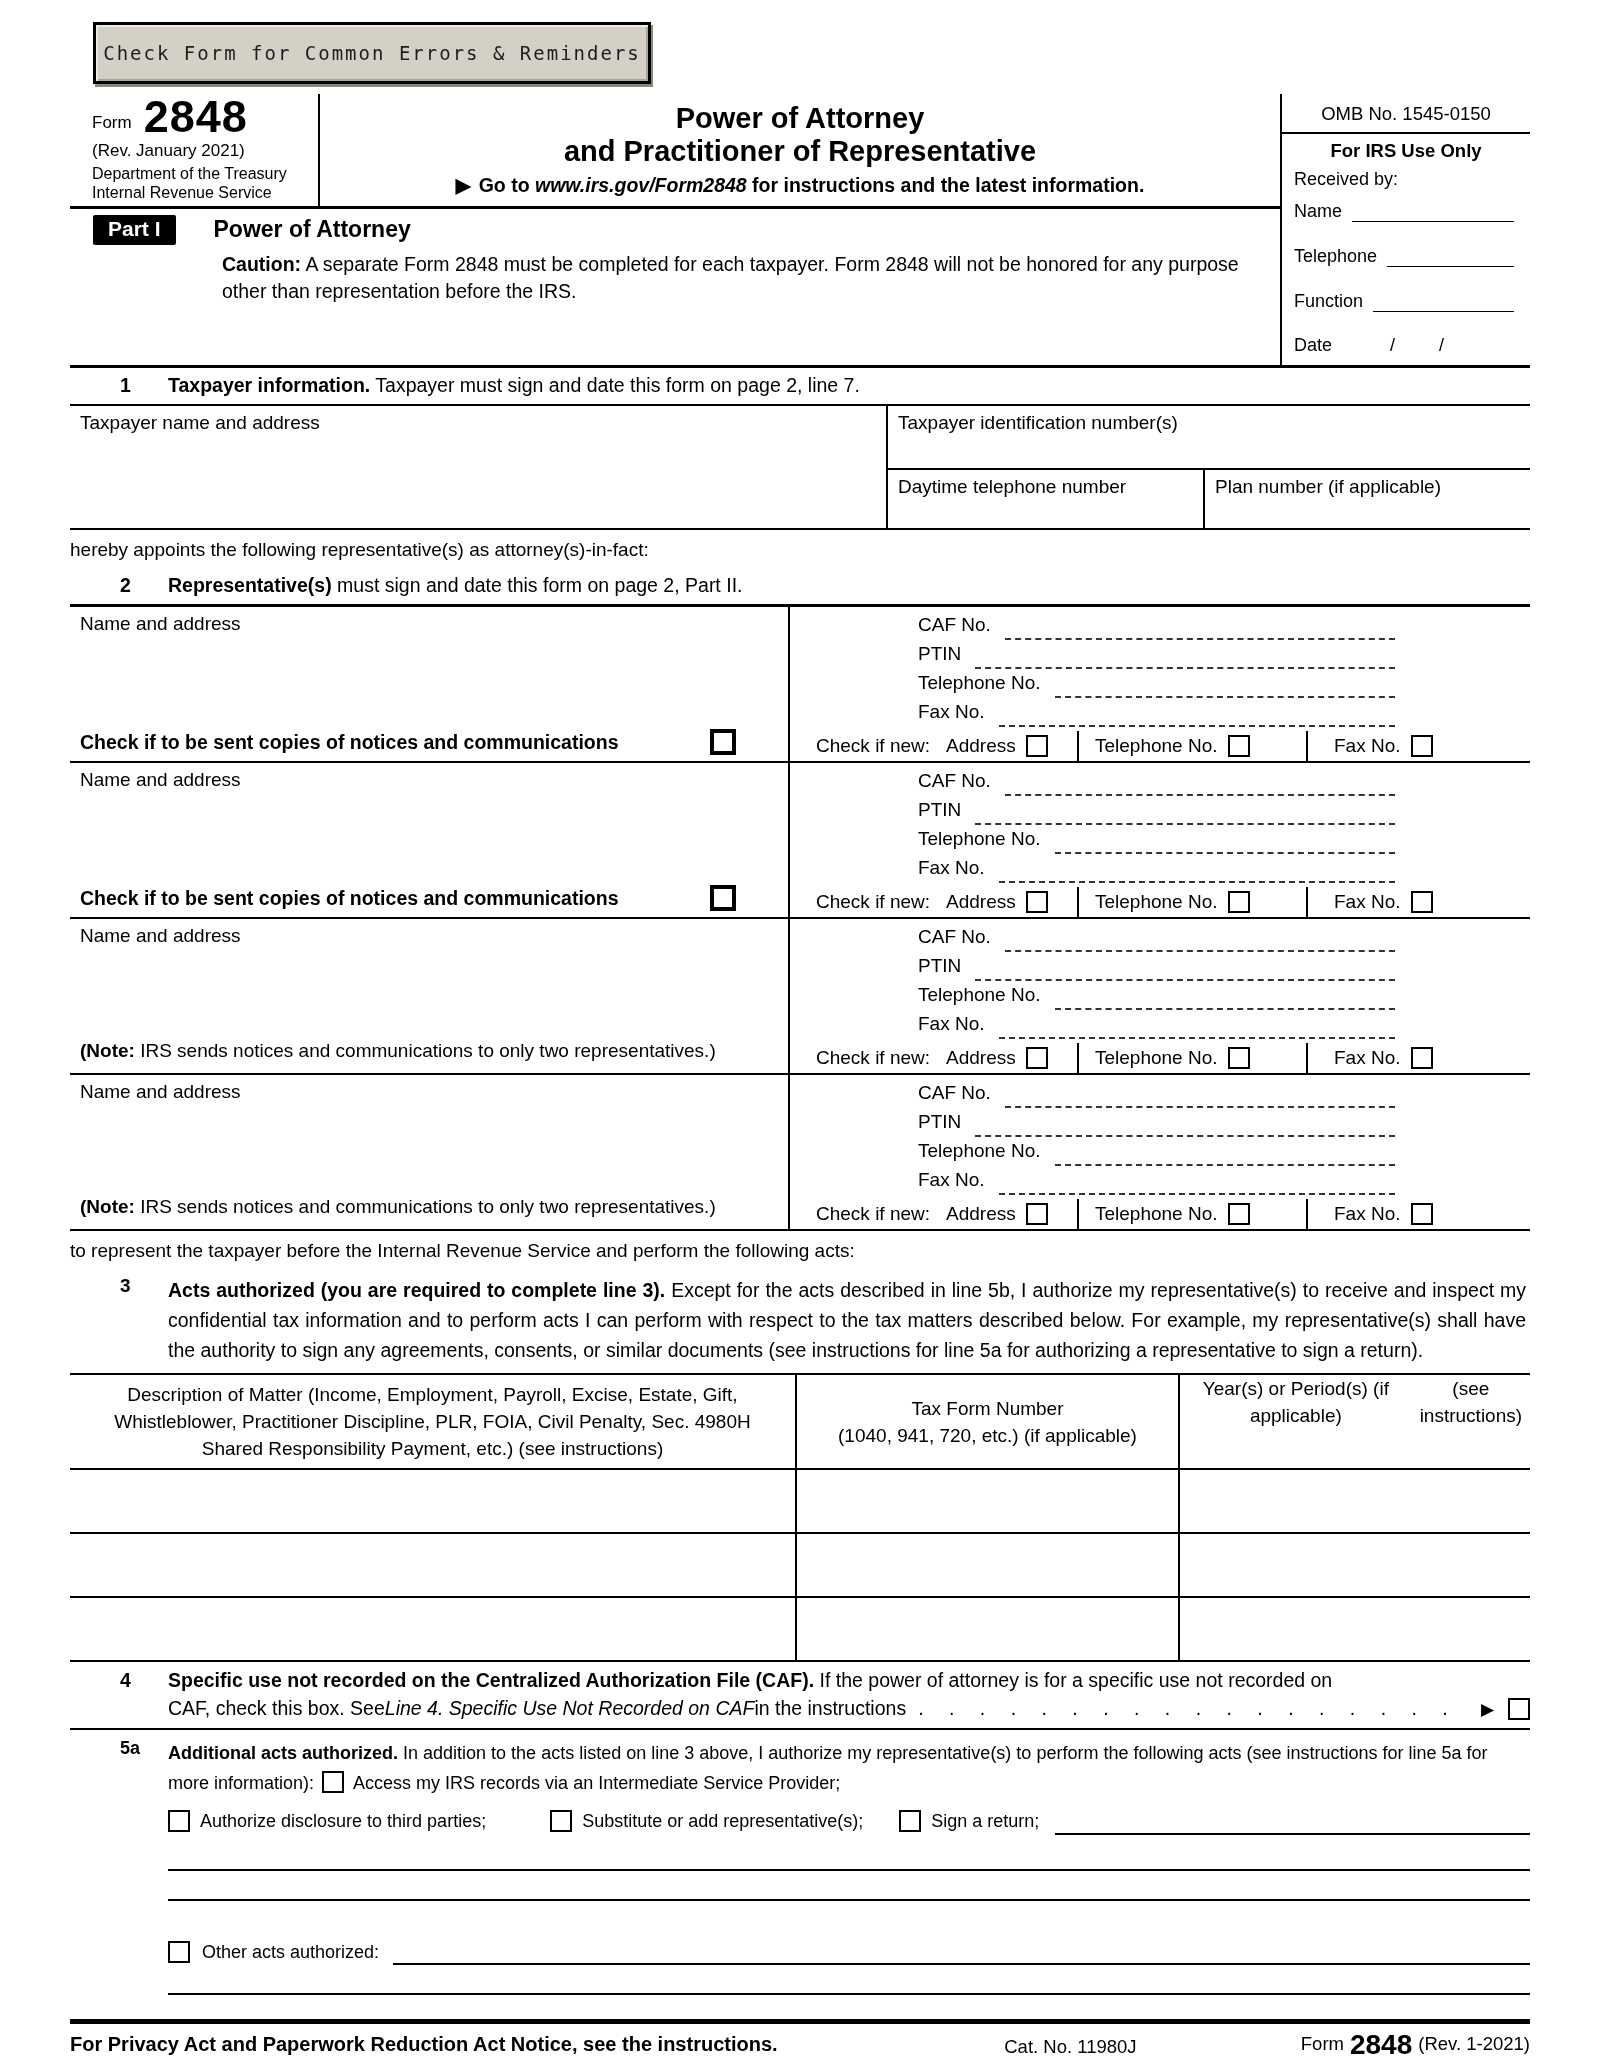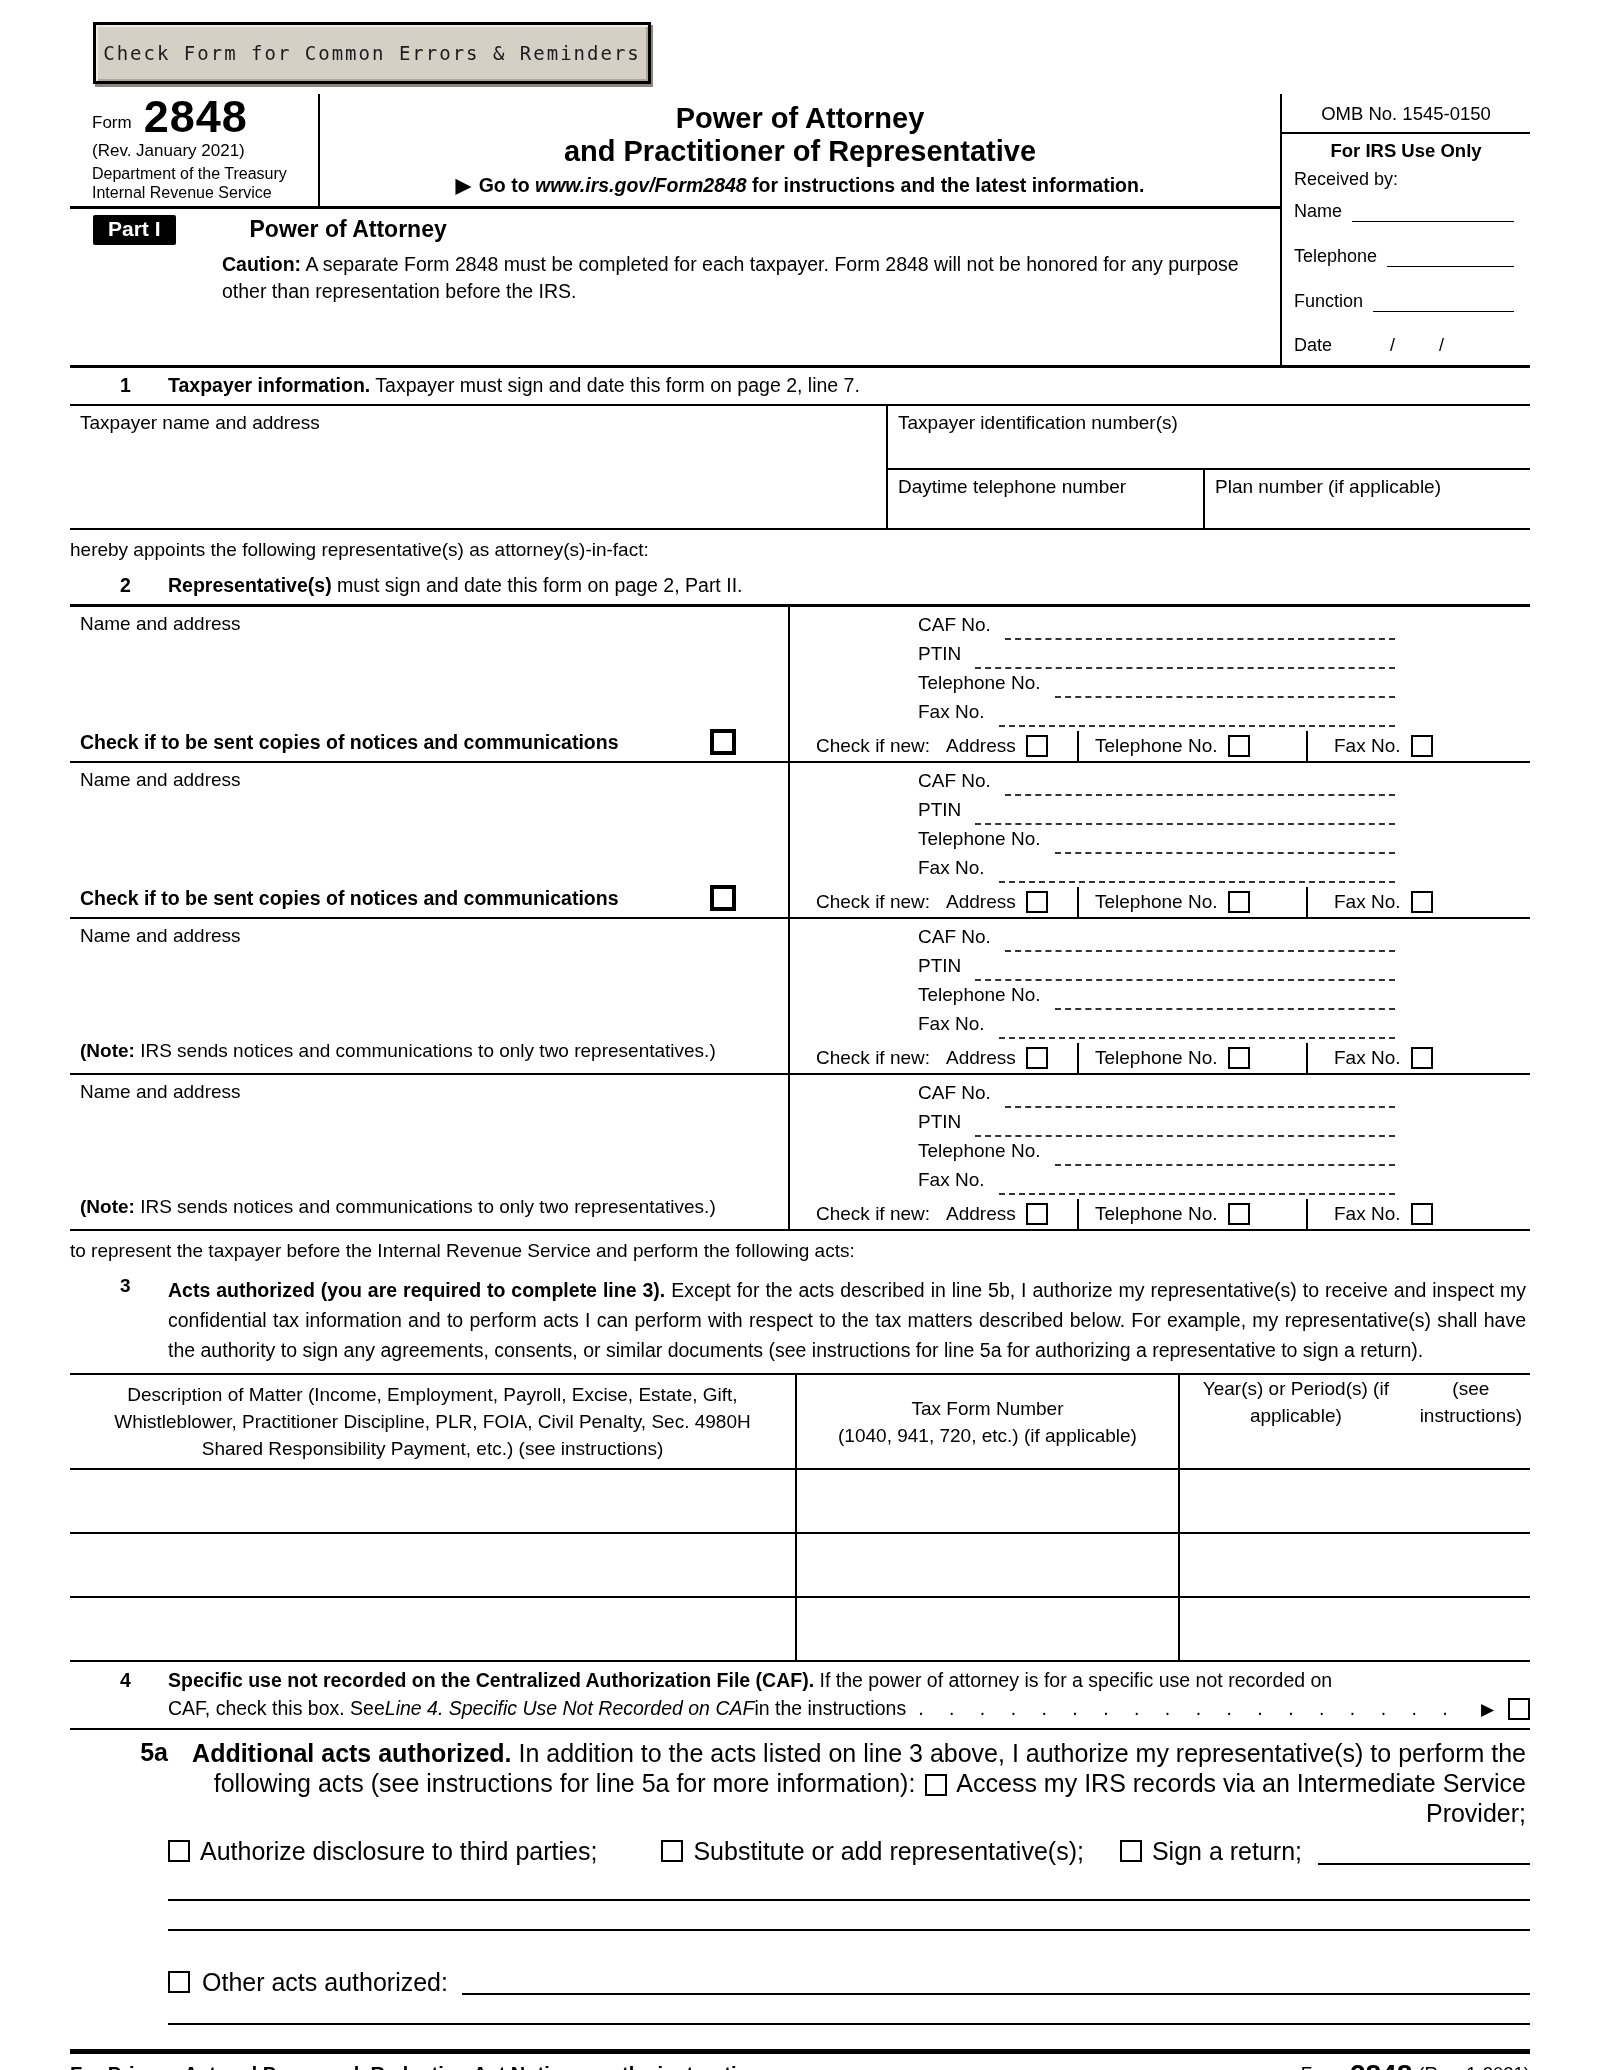--- a/index.html
+++ b/index.html
@@ -24,21 +24,21 @@
   .form-word{font-size:17px;padding-bottom:5px;}
   .form-num{font-size:45px;font-weight:bold;line-height:42px;margin-left:12px;letter-spacing:1px;}
   .rev{font-size:17px;margin-top:3px;}
   .dept{font-size:16px;line-height:19px;margin-top:3px;}
   .h-mid{flex:1;display:flex;flex-direction:column;justify-content:space-between;text-align:center;padding-top:8px;}
   .title{font-size:29px;font-weight:bold;line-height:33px;}
   .goto{font-weight:bold;padding-bottom:9px;font-size:19.5px;}
   .goto .url{font-style:italic;}
   .goto .arr{margin-right:8px;}
 
-  .part1-row{display:flex;align-items:center;margin-top:4px;height:33px;gap:36px;}
+  .part1-row{display:flex;align-items:center;margin-top:4px;height:33px;}
   .part1-label{background:#000;color:#fff;font-weight:bold;font-size:21px;padding:2px 15px 4px;margin-left:23px;border-radius:2px;}
   .part1-title{font-weight:bold;font-size:23px;margin-left:38px;}
   .caution{margin:5px 0 8px 152px;width:1040px;font-size:19.5px;line-height:27px;}
 
   .omb{text-align:center;padding:9px 0 7px;border-bottom:2px solid #000;font-size:18.5px;}
   .iuo{text-align:center;font-weight:bold;padding:6px 0 2px;font-size:18.5px;}
   .recv{padding:5px 0 2px 12px;}
   .fld{display:flex;align-items:flex-end;padding:0 16px 15px 12px;height:30px;}
   .fld-line{flex:1;border-bottom:1.5px solid #000;margin-left:10px;height:22px;}
   .fld-date{display:flex;align-items:center;padding:4px 16px 6px 12px;height:28px;}
@@ -104,21 +104,21 @@
 
   
   .l4{border-bottom:2px solid #000;padding:7px 0 8px;font-size:19.5px;}
   .l4-r1{display:flex;}
   .l4-r2{display:flex;margin-left:98px;align-items:flex-end;margin-top:5px;}
   .l4-r2 .it{font-style:italic;}
   .dots{flex:1;overflow:hidden;white-space:nowrap;word-spacing:20px;margin:0 12px;color:#000;}
   .l4-arrow{margin-right:14px;font-size:17px;}
 
   
-  .l5{padding-top:8px;font-size:25px;text-align:right;}
+  .l5{padding-top:8px;font-size:18px;}
   .l5-p{display:flex;}
   .l5-body{flex:1;line-height:30px;margin-right:4px;}
   .l5-opts{display:flex;align-items:center;margin:9px 0 0 98px;height:28px;}
   .opt{display:flex;align-items:center;gap:10px;white-space:nowrap;}
   .opt.o1{margin-right:64px;}
   .opt.o2{margin-right:36px;}
   .wline-inline{flex:1;border-bottom:2px solid #000;align-self:flex-end;margin-left:16px;height:24px;}
   .wline{border-bottom:2px solid #000;margin-left:98px;height:0;}
   .wl-a{margin-top:34px;}
   .wl-b{margin-top:28px;}

